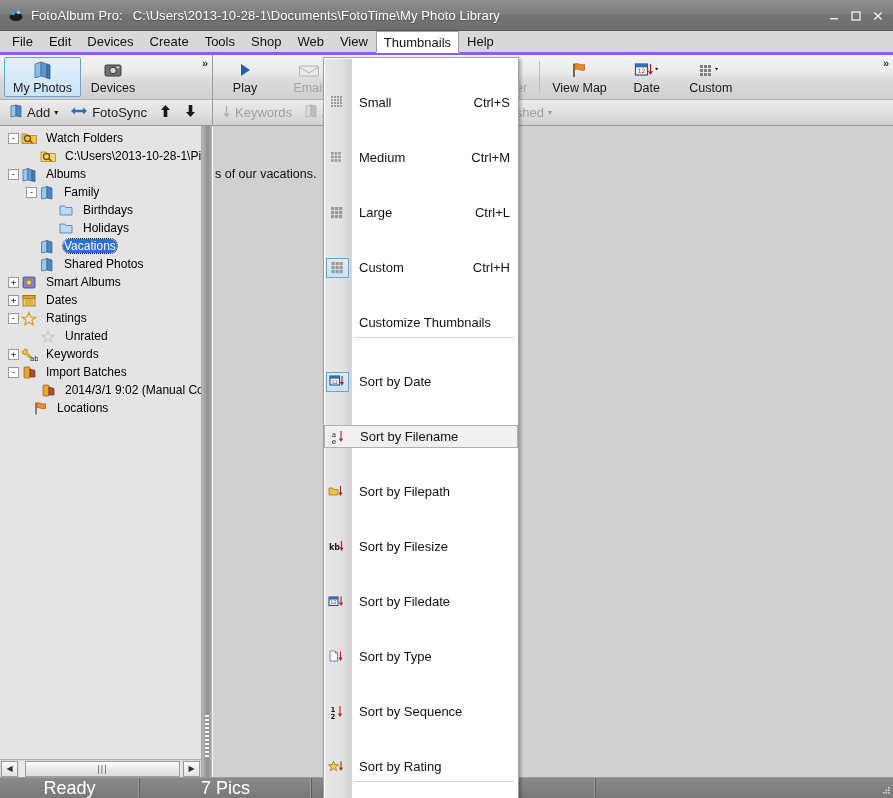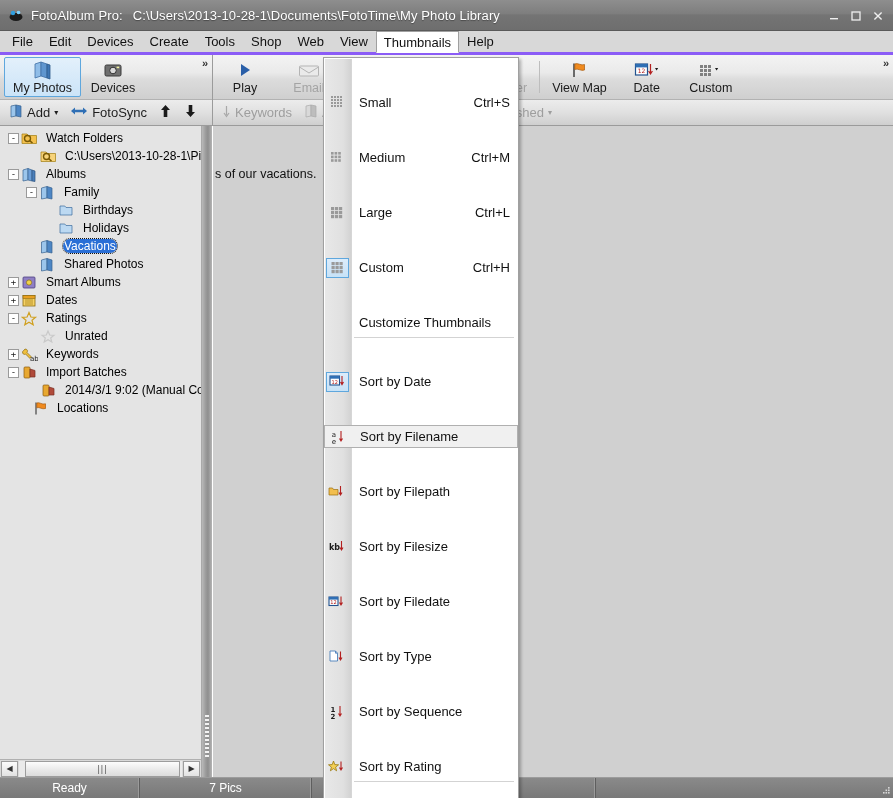--- a/index.html
+++ b/index.html
@@ -227,21 +227,21 @@
     cursor: default;
   }
   .hs-thumb .bars { font-size: 9px; color: #5a5a5a; letter-spacing: 1px; }
 
   
   .statusbar {
     height: 21px; flex: 0 0 21px;
     background: linear-gradient(to bottom,#8a8a8a,#787878);
     border-top: 1px solid #9c9c9c;
     display: flex; align-items: stretch;
-    color: #ffffff; font-size: 12px;
+    color: #ffffff; font-size: 18px;
   }
   .st-cell {
     border-right: 1px solid #5e5e5e;
     box-shadow: inset -1px 0 0 #9a9a9a;
     display: flex; align-items: center; justify-content: center;
     white-space: nowrap;
     cursor: default;
   }
   .st-grip {
     width: 14px; margin-left: auto;

